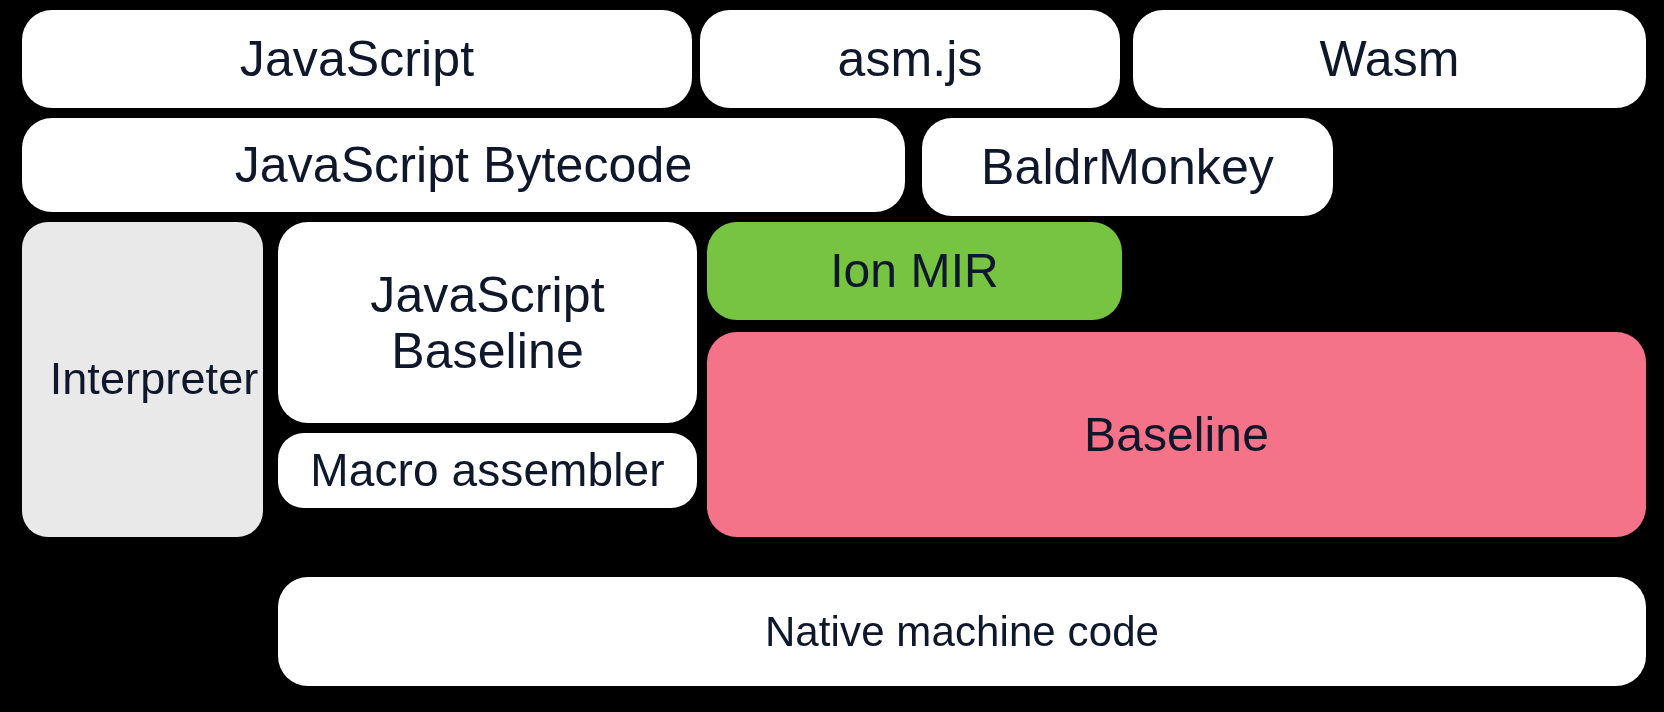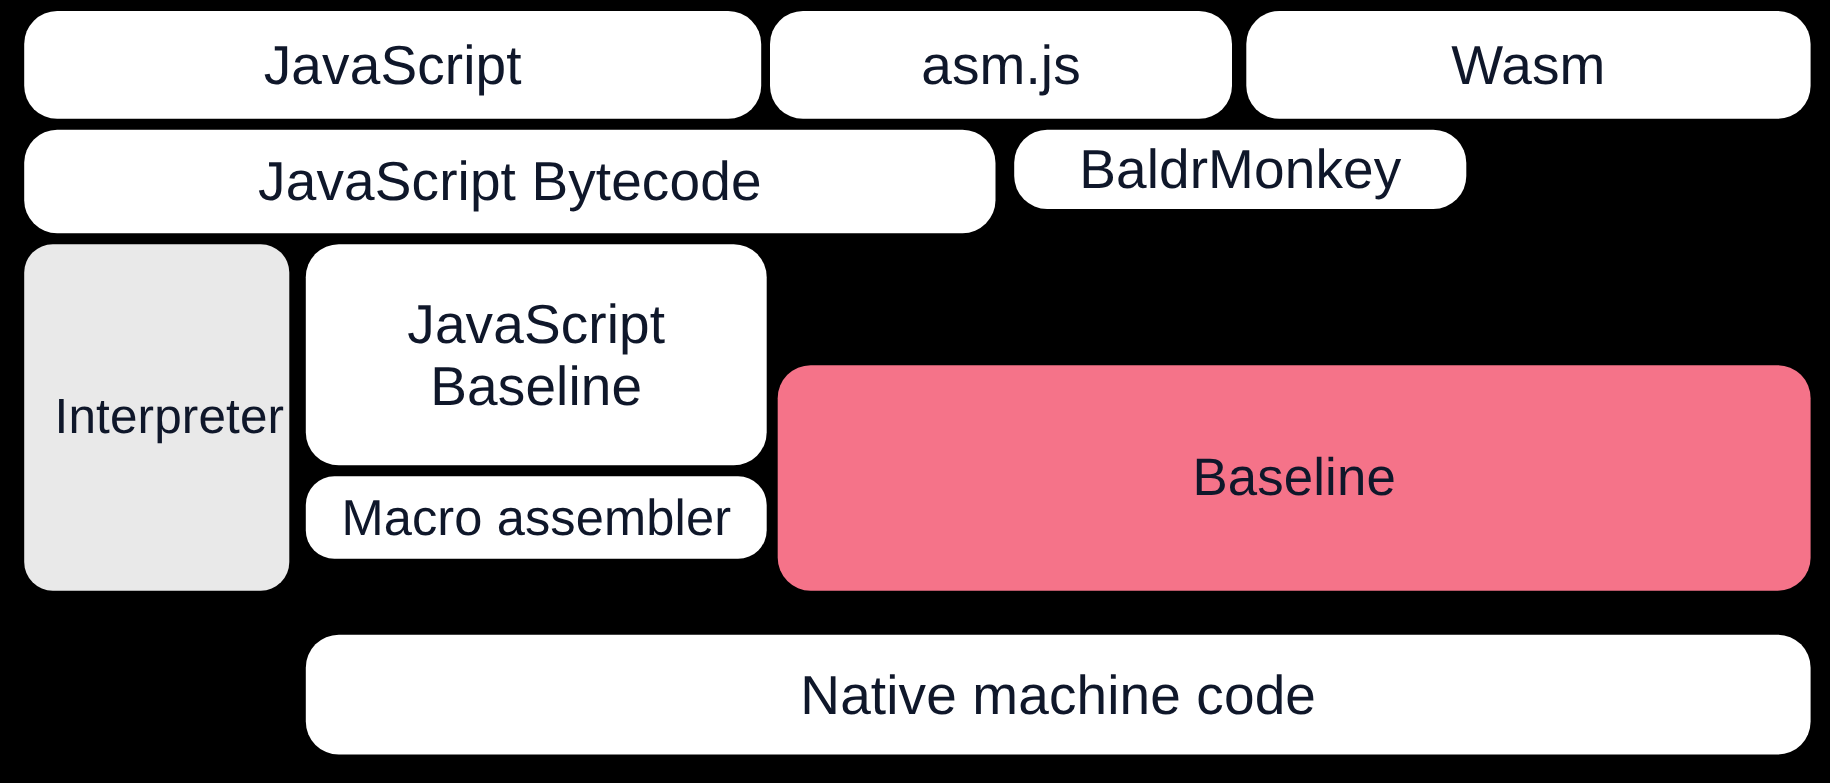--- a/index.html
+++ b/index.html
@@ -37,31 +37,31 @@
   .node.fill-green { background: #76c442; }
   .node.fill-pink  { background: #f57389; }
 
   
   .n-javascript      { left: 22px;   top: 10px;  width: 670px; height: 98px;  font-size: 50px; }
   .n-asmjs           { left: 700px;  top: 10px;  width: 420px; height: 98px;  font-size: 50px; }
   .n-wasm            { left: 1133px; top: 10px;  width: 513px; height: 98px;  font-size: 50px; text-align: right; }
 
   
   .n-js-bytecode     { left: 22px;   top: 118px; width: 883px; height: 94px;  font-size: 50px; }
-  .n-baldrmonkey     { left: 922px;  top: 118px; width: 411px; height: 72px;  font-size: 50px; }
+  .n-baldrmonkey     { left: 922px;  top: 118px; width: 411px; height: 98px;  font-size: 50px; }
 
   
   .n-interpreter     { left: 22px;   top: 222px; width: 241px; height: 315px; font-size: 45px; border-radius: 26px; padding-left: 23px; }
   .n-js-baseline     { left: 278px;  top: 222px; width: 419px; height: 201px; font-size: 50px; }
   .n-macro-assembler { left: 278px;  top: 433px; width: 419px; height: 75px; font-size: 46px; border-radius: 26px; }
   .n-ion-mir         { left: 707px;  top: 222px; width: 415px; height: 98px;  font-size: 48px; }
   .n-cranelift       { left: 707px;  top: 332px; width: 939px; height: 205px; font-size: 48px; }
 
   
-  .n-native-code     { left: 278px;  top: 577px; width: 1368px; height: 109px; font-size: 50px; text-align: right; }
+  .n-native-code     { left: 278px;  top: 577px; width: 1368px; height: 109px; font-size: 42px; text-align: right; }
 </style>
 </head>
 <body>
 
 <div id="canvas">
 
   <div class="node n-javascript">JavaScript</div>
 
   <div class="node n-asmjs">asm.js</div>
 
@@ -71,18 +71,19 @@
 
   <div class="node n-baldrmonkey">BaldrMonkey</div>
 
   <div class="node fill-gray n-interpreter">Interpreter</div>
 
   <div class="node n-js-baseline">JavaScript
 Baseline</div>
 
   <div class="node n-macro-assembler">Macro assembler</div>
 
+  <div class="node fill-green n-ion-mir">Ion MIR</div>
 
   <div class="node fill-pink n-cranelift">Baseline</div>
 
   <div class="node n-native-code">Native machine code</div>
 
 </div>
 
 </body></html>

